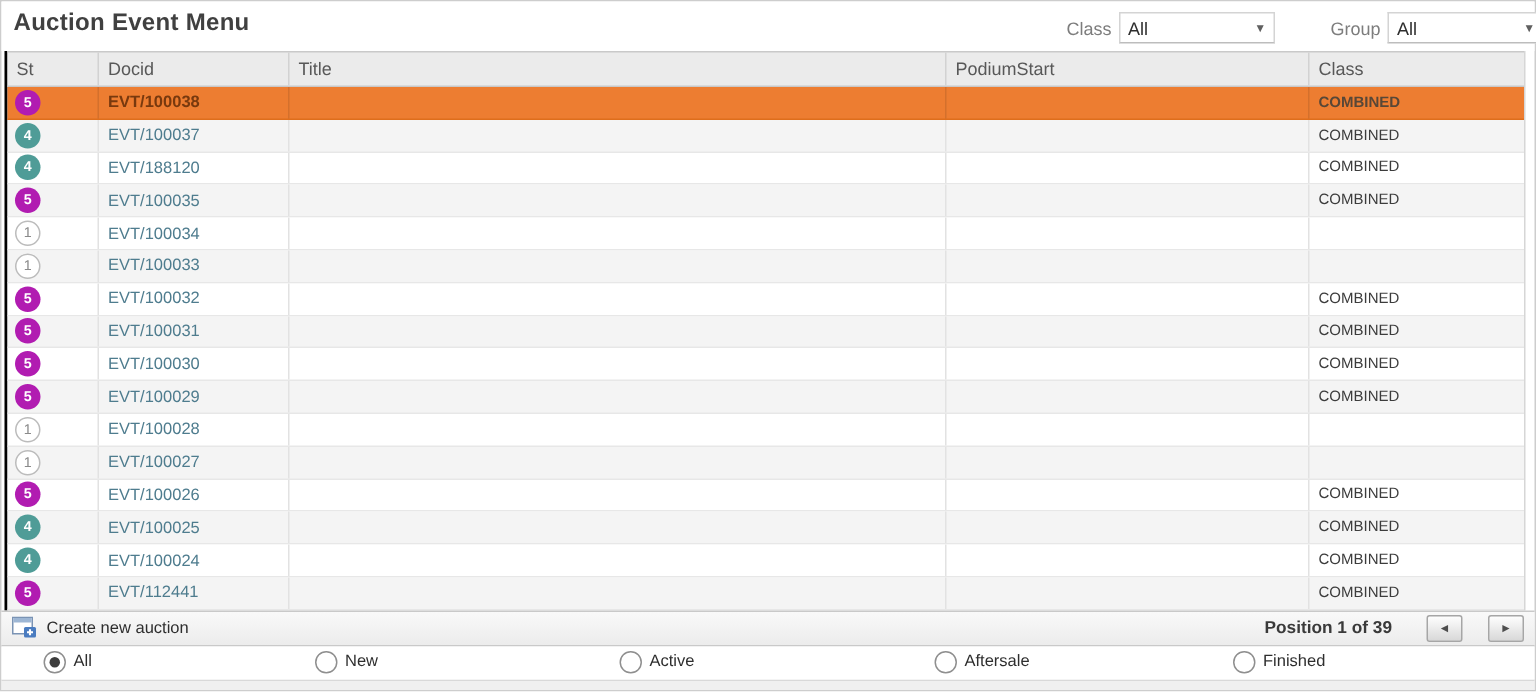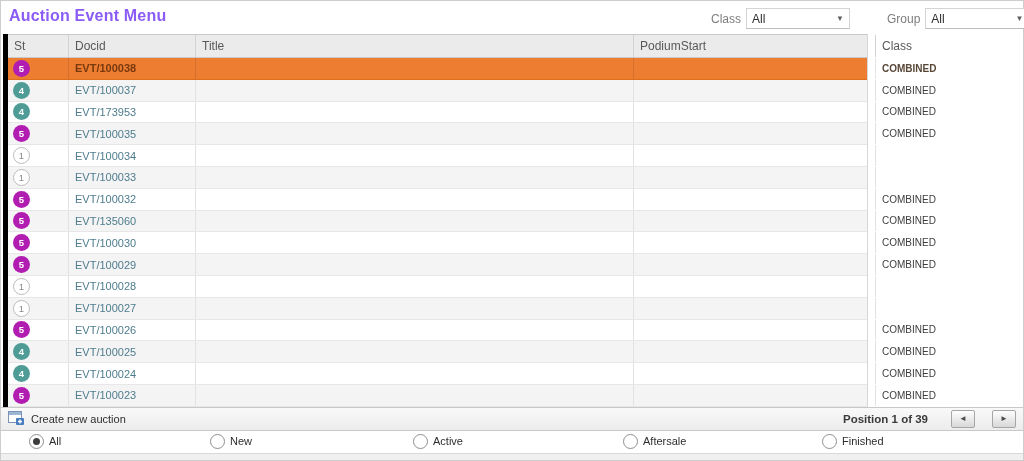--- a/index.html
+++ b/index.html
@@ -15,38 +15,38 @@
     border:1px solid #cdcdcd;
     background:#fff;
     position:relative;
     display:flex; flex-direction:column;
   }
 
   
   .topbar { height:33px; position:relative; background:#fff; flex:0 0 auto; }
   .page-title {
     position:absolute; left:8px; top:6px;
-    font-size:16px; font-weight:bold; color:#8b5cf6;
+    font-size:16px; font-weight:bold; color:#404040;
     letter-spacing:.2px;
   }
   .filter-group { position:absolute; top:7px; display:flex; align-items:center; }
   .filter-class { left:710px; }
   .filter-grp   { left:886px; }
   .filter-label { font-size:12px; color:#7d7d7d; margin-right:5px; }
   .combo {
     width:104px; height:21px; background:#fff;
     border:1px solid #d4d4d4; border-bottom-color:#bdbdbd;
     display:flex; align-items:center; padding:0 5px;
     font-size:12px; color:#2e2e2e; cursor:default;
   }
   .combo .caret { margin-left:auto; font-size:8px; color:#606060; }
 
   
-  .grid { margin-left:2px; width:865px; flex:0 0 auto;
-          border-left:5px solid #000000; border-right:1px solid #d6d6d6; }
+  .grid { margin-left:2px; width:1014px; flex:0 0 auto;
+          border-left:2px solid #000000; border-right:1px solid #d6d6d6; }
   .grid-header {
     display:flex; height:24px; background:#ebebeb;
     border-top:1px solid #c9c9c9; border-bottom:1px solid #c9c9c9;
     font-size:12px; color:#585858;
   }
   .grid-header .hcell {
     display:flex; align-items:center; padding-left:6px;
     border-right:1px solid #d2d2d2;
   }
   .hcell:last-child { border-right:none; }
@@ -186,21 +186,21 @@
     <div class="cell c-podium"></div>
     <div class="cell c-class">
       <span class="class-text">COMBINED</span>
     </div>
   </div>
         <div class="row">
     <div class="cell c-st">
       <span class="badge badge-teal">4</span>
     </div>
     <div class="cell c-docid">
-      <span class="docid-text">EVT/173953</span>
+      <span class="docid-text">EVT/188120</span>
     </div>
     <div class="cell c-title"></div>
     <div class="cell c-podium"></div>
     <div class="cell c-class">
       <span class="class-text">COMBINED</span>
     </div>
   </div>
         <div class="row alt">
     <div class="cell c-st">
       <span class="badge badge-magenta">5</span>
@@ -251,21 +251,21 @@
     <div class="cell c-podium"></div>
     <div class="cell c-class">
       <span class="class-text">COMBINED</span>
     </div>
   </div>
         <div class="row alt">
     <div class="cell c-st">
       <span class="badge badge-magenta">5</span>
     </div>
     <div class="cell c-docid">
-      <span class="docid-text">EVT/135060</span>
+      <span class="docid-text">EVT/100031</span>
     </div>
     <div class="cell c-title"></div>
     <div class="cell c-podium"></div>
     <div class="cell c-class">
       <span class="class-text">COMBINED</span>
     </div>
   </div>
         <div class="row">
     <div class="cell c-st">
       <span class="badge badge-magenta">5</span>
@@ -355,21 +355,21 @@
     <div class="cell c-podium"></div>
     <div class="cell c-class">
       <span class="class-text">COMBINED</span>
     </div>
   </div>
         <div class="row alt">
     <div class="cell c-st">
       <span class="badge badge-magenta">5</span>
     </div>
     <div class="cell c-docid">
-      <span class="docid-text">EVT/100023</span>
+      <span class="docid-text">EVT/112441</span>
     </div>
     <div class="cell c-title"></div>
     <div class="cell c-podium"></div>
     <div class="cell c-class">
       <span class="class-text">COMBINED</span>
     </div>
   </div>
       </div>
   </div>
 

